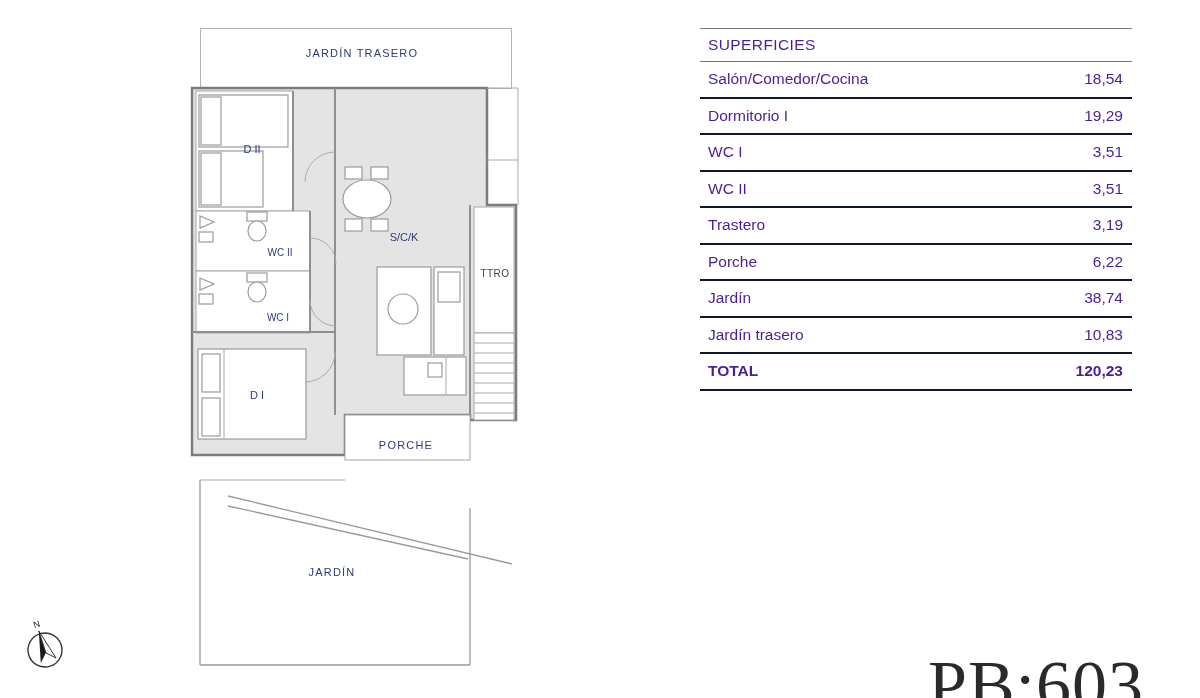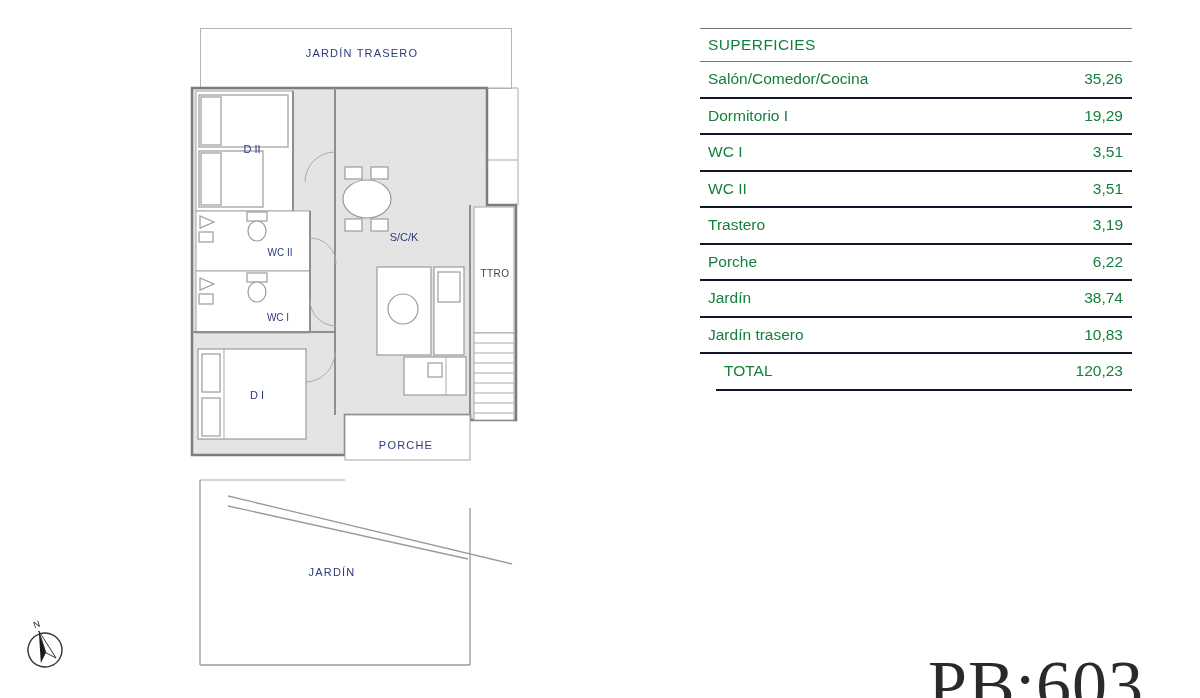--- a/index.html
+++ b/index.html
@@ -17,26 +17,26 @@
   .f      { fill:#ffffff; stroke:#9b9b9b; stroke-width:1.2; }
   .gline  { fill:none; stroke:#9a9a9a; stroke-width:1.3; }
   .arc    { fill:none; stroke:#ababab; stroke-width:1; }
   .lbl    { font-family:"Liberation Sans", sans-serif; font-size:11px; fill:#2c3a7a; }
   .sp     { letter-spacing:1.2px; }
   .lbl10  { font-size:10px; }
   .ttro   { font-family:"Liberation Sans", sans-serif; font-size:10px; fill:#444444; letter-spacing:0.5px; }
 
   
   .surfaces { position:absolute; left:700px; top:28px; width:432px;
-              border-top:1px solid #777; color:#15803d; }
+              border-top:1px solid #777; color:#4c1d95; }
   .s-title  { height:33px; display:flex; align-items:center; padding:0 8px;
               border-bottom:1px solid #777; font-size:15.5px; letter-spacing:0.4px; }
   .s-row    { height:36.5px; display:flex; justify-content:space-between; align-items:center;
               padding:0 9px 0 8px; border-bottom:2px solid #0f172a; font-size:15.5px; }
-  .s-row.total { font-weight:normal;margin-left:16px; }
+  .s-row.total { font-weight:bold; }
 
   
   .ref { position:absolute; top:646px; left:928px; width:210px;
          font-family:"Liberation Serif", serif; font-size:70px; color:#2a2a2a;
          letter-spacing:1px; white-space:nowrap; }
 </style>
 </head>
 <body>
 
 <div class="sheet">
@@ -146,21 +146,21 @@
     </g>
   </svg>
 
   <div class="surfaces">
     <div class="s-title">
       <span>SUPERFICIES</span>
     </div>
 
     <div class="s-row">
       <span class="s-label">Salón/Comedor/Cocina</span>
-      <span class="s-value">35,26</span>
+      <span class="s-value">18,54</span>
     </div>
     <div class="s-row">
       <span class="s-label">Dormitorio I</span>
       <span class="s-value">19,29</span>
     </div>
     <div class="s-row">
       <span class="s-label">WC I</span>
       <span class="s-value">3,51</span>
     </div>
     <div class="s-row">

